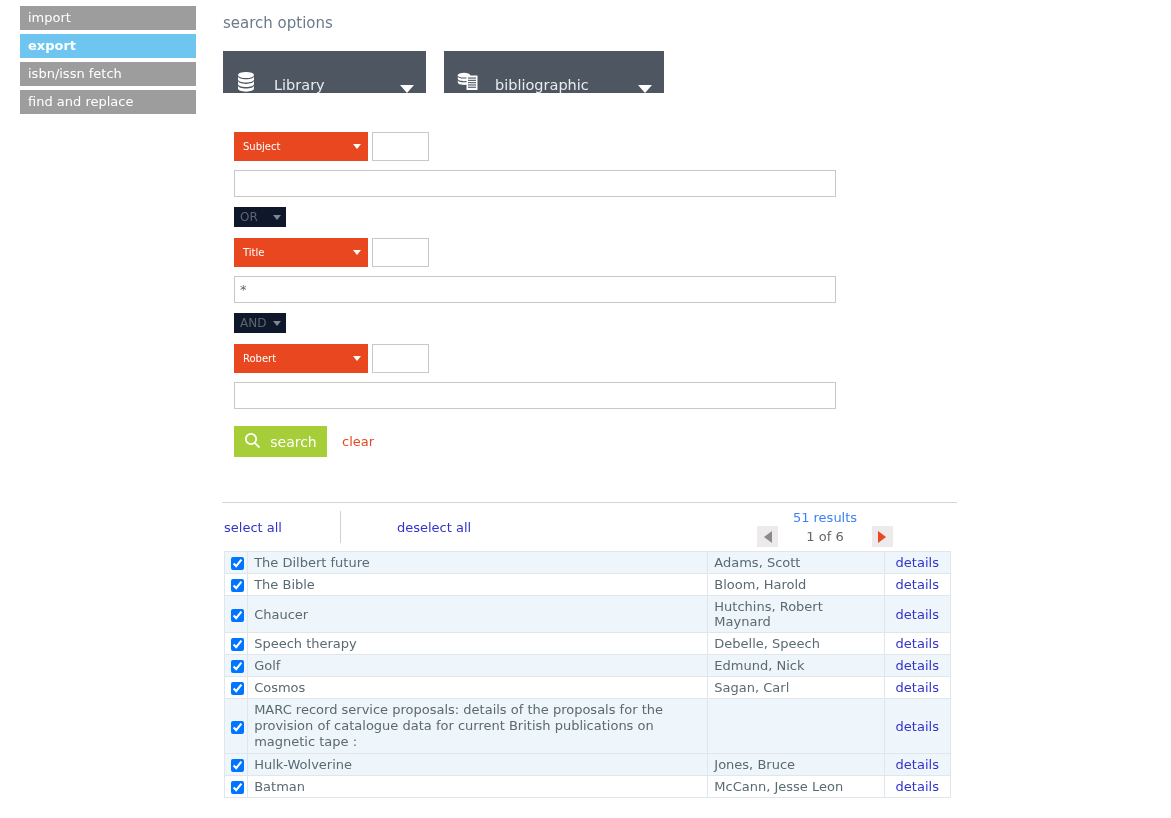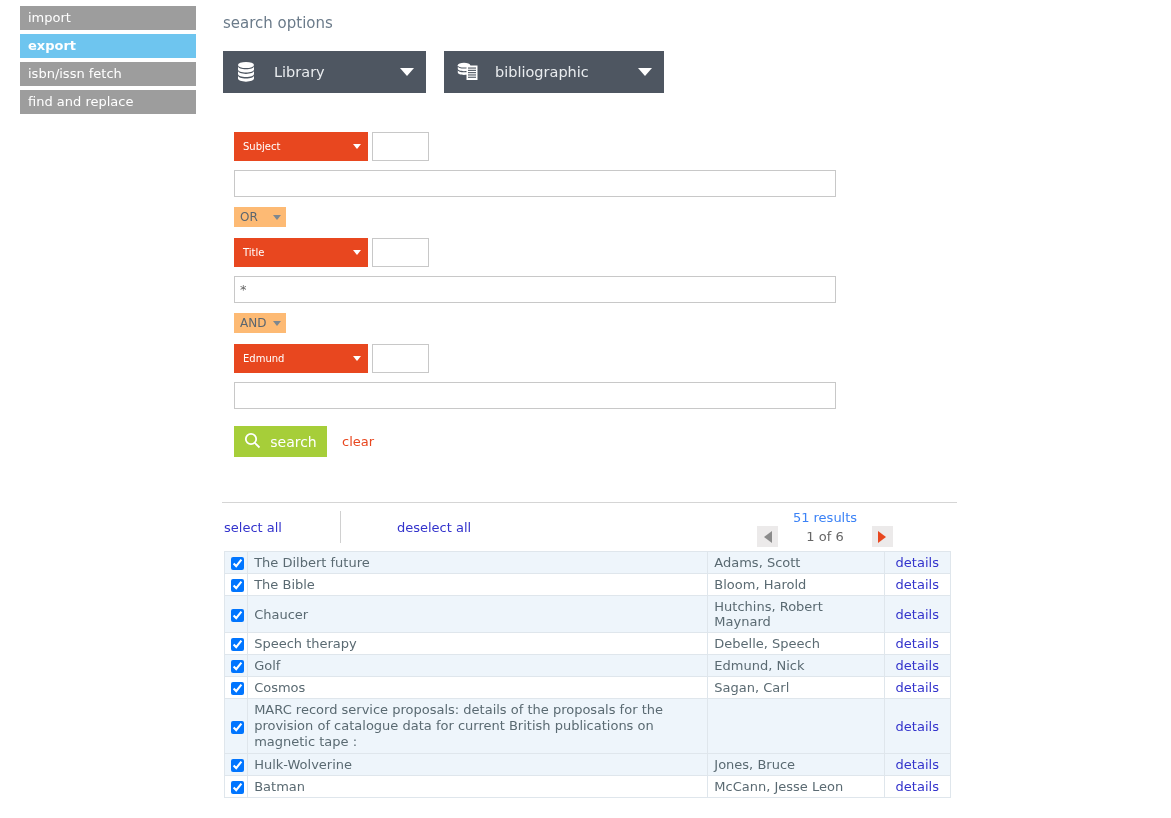--- a/index.html
+++ b/index.html
@@ -58,21 +58,21 @@
     margin-top: 19px;
     margin-left: 3px;
     display: flex;
     gap: 18px;
   }
   .source-sel {
     background: #4e5661;
     color: #ffffff;
     height: 42px;
     display: flex;
-    align-items: center;
+    align-items: flex-end;
     padding: 0 12px 0 13px;
     cursor: pointer;
     position: relative;
   }
   .source-sel.w1 { width: 203px; }
   .source-sel.w2 { width: 220px; }
   .source-sel .ic { width: 26px; display:flex; align-items:center; }
   .source-sel .lbl {
     flex: 1;
     margin-left: 12px;
@@ -124,21 +124,21 @@
     font-family: inherit;
     font-size: 13px;
     color: #666;
     padding: 0 5px;
     margin-top: 9px;
   }
 
   .op-select {
     width: 52px;
     height: 20px;
-    background: #fdba74;
+    background: #0f172a;
     color: #5b6670;
     font-size: 12px;
     display: flex;
     align-items: center;
     justify-content: space-between;
     padding: 0 5px 0 6px;
     margin-top: 10px;
     cursor: pointer;
   }
   .caret-op {
@@ -354,21 +354,21 @@
     </div>
     <input class="value-input" type="text" value="*" style="">
 
     <div class="op-select">
       <span>AND</span>
       <span class="caret-op"></span>
     </div>
 
     <div class="field-row gap-after-op">
       <div class="field-select">
-        <span class="fname">Edmund</span>
+        <span class="fname">Robert</span>
         <span class="caret-sm"></span>
       </div>
       <input class="small-box" type="text" value="" style="">
     </div>
     <input class="value-input" type="text" value="" style="">
 
     <div id="search-row">
       <button id="search-btn">
         <span>
           <svg width="17" height="17" viewBox="0 0 17 17">

